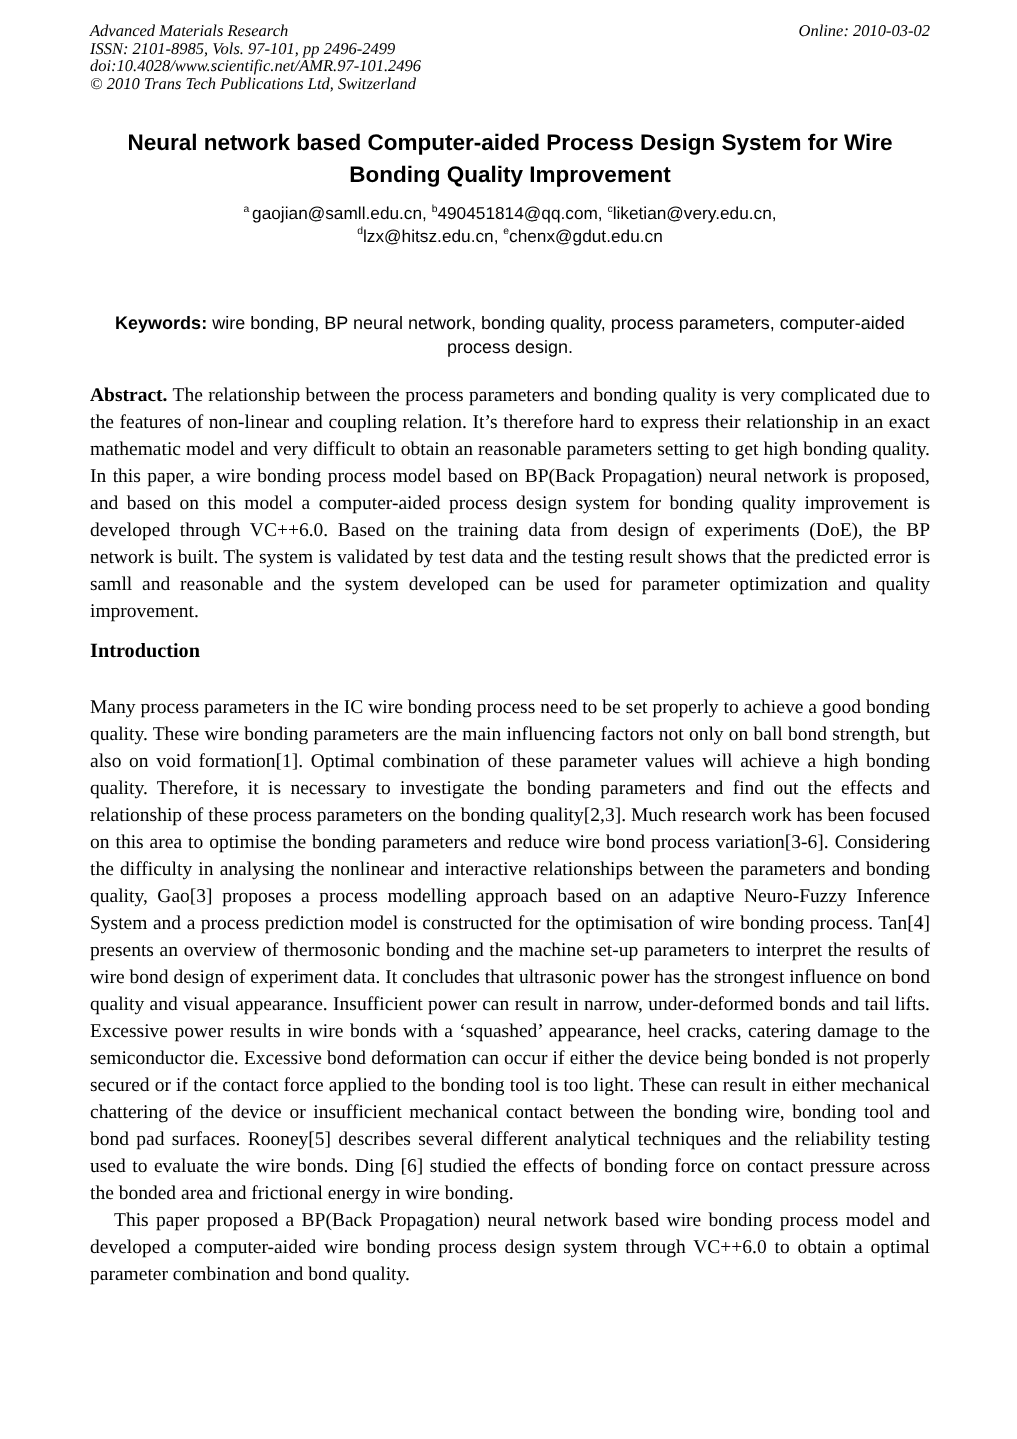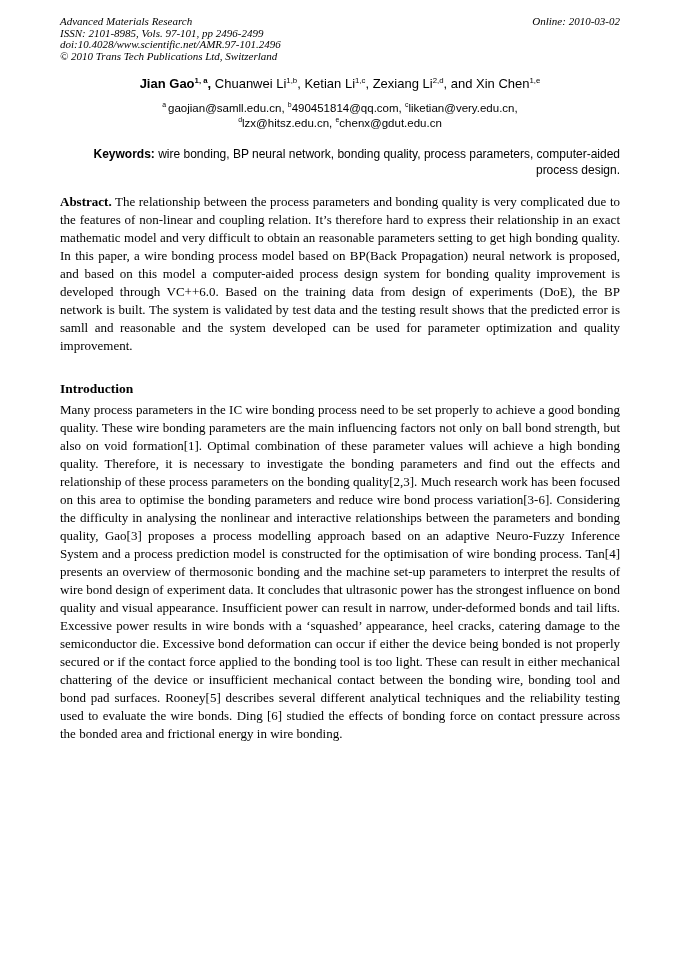--- a/index.html
+++ b/index.html
@@ -72,45 +72,45 @@
 
   sup {
     font-size: 0.6em;
     line-height: 0;
     vertical-align: super;
   }
   .b { font-weight: bold; }
 
   
   .keywords {
-    margin-top: 16px;
+    margin-top: 42px;
     font-family: "Liberation Sans", "DejaVu Sans", sans-serif;
     font-size: 12px;
     line-height: 15.5px;
-    text-align: right;
+    text-align: center;
   }
 
   
   .abstract {
     margin-top: 15px;
     font-size: 13px;
     line-height: 18px;
     text-align: justify;
   }
 
   
   .section-heading {
-    margin-top: 26px;
+    margin-top: 10px;
     font-size: 13.5px;
     font-weight: bold;
   }
 
   
   .body-text {
-    margin-top: 4px;
+    margin-top: 20px;
     font-size: 13px;
     line-height: 18px;
     text-align: justify;
   }
   .body-text.indent {
     margin-top: 0;
     text-indent: 16px;
   }
 </style>
 </head>
@@ -121,28 +121,29 @@
   <header class="pub-header">
     <div class="pub-left">
       <div>Advanced Materials Research</div>
       <div>ISSN: 2101-8985, Vols. 97-101, pp 2496-2499</div>
       <div>doi:10.4028/www.scientific.net/AMR.97-101.2496</div>
       <div>© 2010 Trans Tech Publications Ltd, Switzerland</div>
     </div>
     <div class="pub-right">Online: 2010-03-02</div>
   </header>
 
+  <h1 class="title">Neural network based Computer-aided Process Design System for Wire Bonding Quality Improvement</h1>
 
-  <p class="authors"><span class="b">Jian Gao</span><sup class="b">1, a</sup><span class="b">, </span><span>Chuanwei Li</span><sup>1,b</sup><span>, </span><span>Ketian Li</span><sup>1,c</sup><span>, </span><span>Zexiang Li</span><sup>2,d</sup><span>, and </span><span>Xin Chen</span><sup>1,e</sup></p>
 
 
   <p class="emails"><sup>a </sup><span>gaojian@samll.edu.cn, </span><sup>b</sup><span>490451814@qq.com, </span><sup>c</sup><span>liketian@very.edu.cn,</span></p>
   <p class="emails emails2"><sup>d</sup><span>lzx@hitsz.edu.cn,  </span><sup>e</sup><span>chenx@gdut.edu.cn</span></p>
 
   <p class="keywords"><span class="b">Keywords:</span><span> wire bonding, BP neural network, bonding quality, process parameters, computer-aided process design.</span></p>
 
   <p class="abstract"><span class="b">Abstract.</span><span> The relationship between the process parameters and bonding quality is very complicated due to the features of non-linear and coupling relation. It’s therefore hard to express their relationship in an exact mathematic model and very difficult to obtain an reasonable parameters setting to get high bonding quality. In this paper, a wire bonding process model based on BP(Back Propagation) neural network is proposed, and based on this model a computer-aided process design system for bonding quality improvement is developed through VC++6.0. Based on the training data from design of experiments (DoE), the BP network is built. The system is validated by test data and the testing result shows that the predicted error is samll and reasonable and the system developed can be used for parameter optimization and quality improvement.</span></p>
 
   <h2 class="section-heading">Introduction</h2>
 
   <p class="body-text">Many process parameters in the IC wire bonding process need to be set properly to achieve a good bonding quality. These wire bonding parameters are the main influencing factors not only on ball bond strength, but also on void formation[1]. Optimal combination of these parameter values will achieve a high bonding quality. Therefore, it is necessary to investigate the bonding parameters and find out the effects and relationship of these process parameters on the bonding quality[2,3]. Much research work has been focused on this area to optimise the bonding parameters and reduce wire bond process variation[3-6]. Considering the difficulty in analysing the nonlinear and interactive relationships between the parameters and bonding quality, Gao[3] proposes a process modelling approach based on an adaptive Neuro-Fuzzy Inference System and a process prediction model is constructed for the optimisation of wire bonding process. Tan[4] presents an overview of thermosonic bonding and the machine set-up parameters to interpret the results of wire bond design of experiment data. It concludes that ultrasonic power has the strongest influence on bond quality and visual appearance. Insufficient power can result in narrow, under-deformed bonds and tail lifts. Excessive power results in wire bonds with a ‘squashed’ appearance, heel cracks, catering damage to the semiconductor die. Excessive bond deformation can occur if either the device being bonded is not properly secured or if the contact force applied to the bonding tool is too light. These can result in either mechanical chattering of the device or insufficient mechanical contact between the bonding wire, bonding tool and bond pad surfaces. Rooney[5] describes several different analytical techniques and the reliability testing used to evaluate the wire bonds. Ding [6] studied the effects of bonding force on contact pressure across the bonded area and frictional energy in wire bonding.</p>
+  <p class="body-text indent">This paper proposed a BP(Back Propagation) neural network based wire bonding process model and developed a computer-aided wire bonding process design system through VC++6.0 to obtain a optimal parameter combination and bond quality.</p>
 
 </div>
 
 </body></html>

